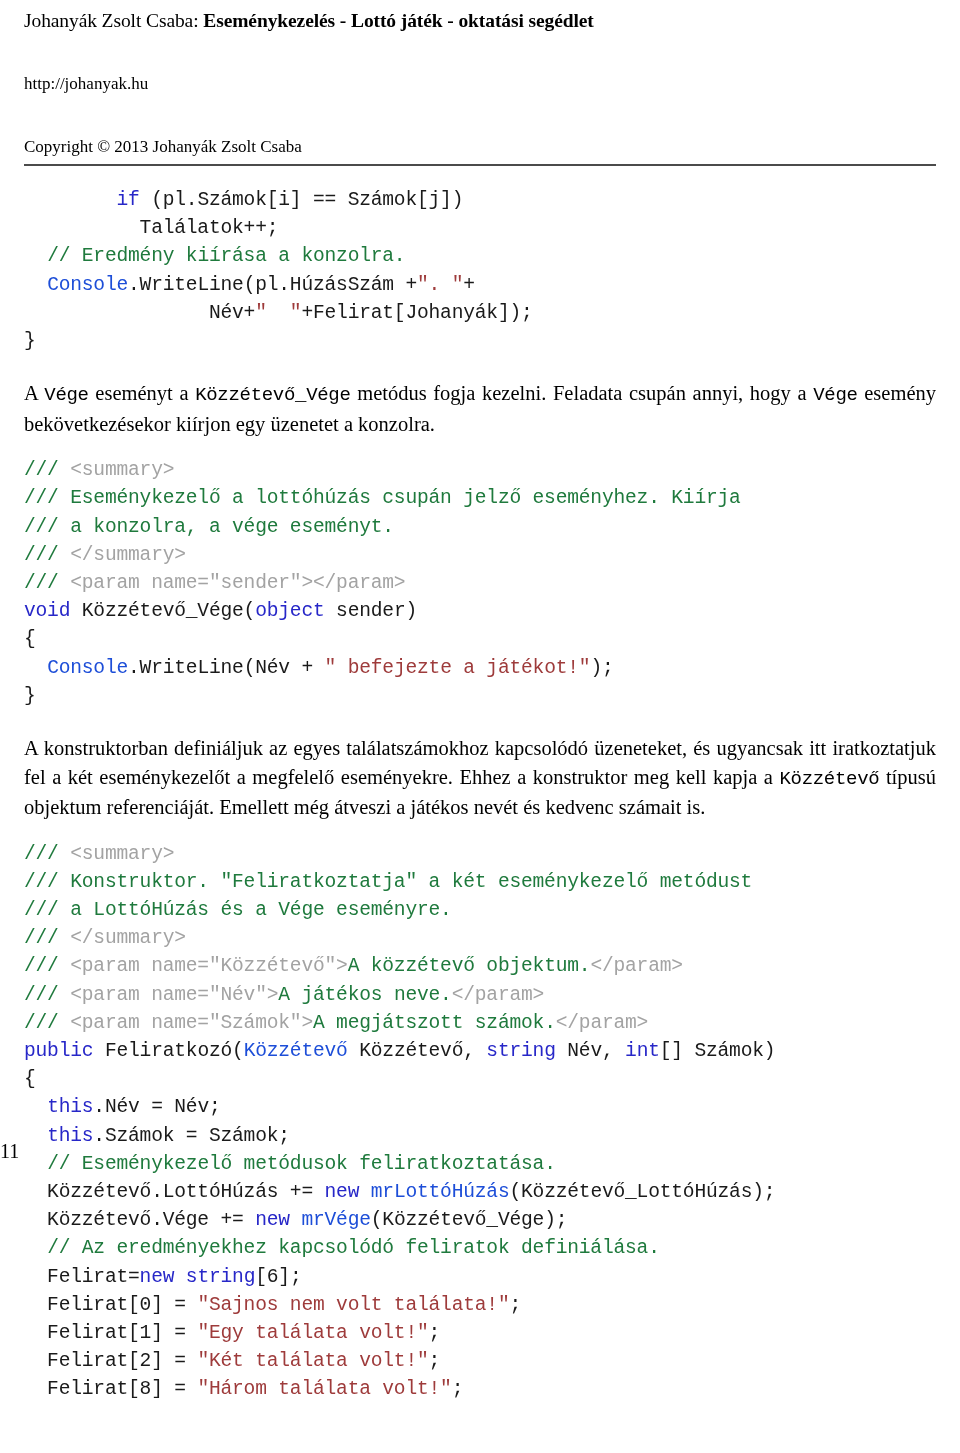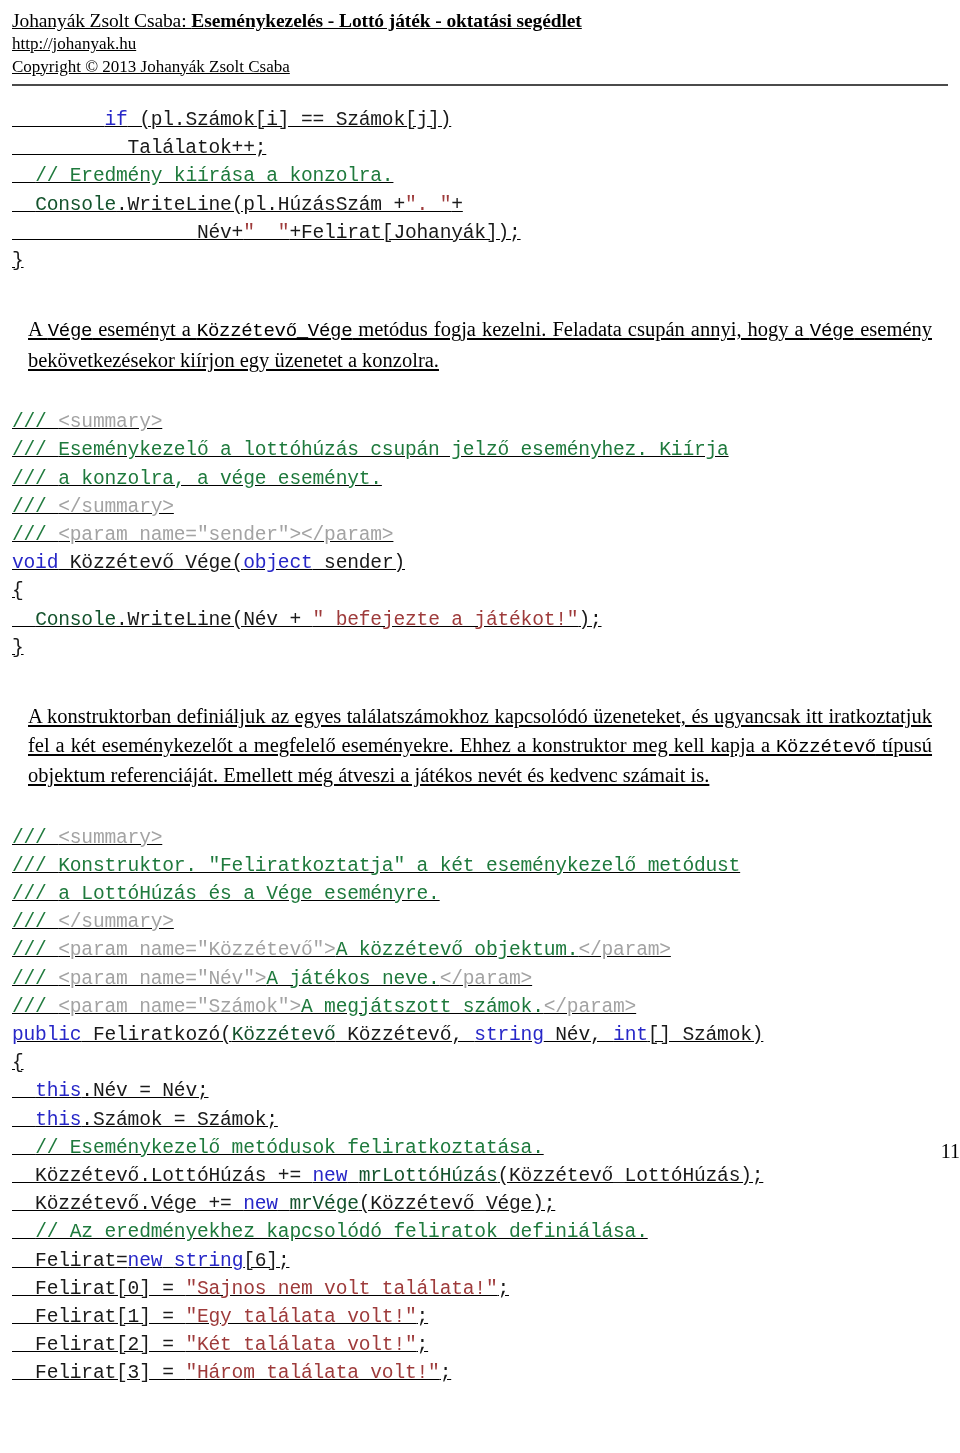--- a/index.html
+++ b/index.html
@@ -14,22 +14,21 @@
     font-family: "Liberation Serif", serif;
     color: #000000;
     overflow: hidden;
   }
 
   .page {
     position: relative;
     width: 960px;
     height: 1189px;
     box-sizing: border-box;
-    padding: 0 12px;
-    text-decoration: underline;
+    padding: 0 24px;
   }
 
   
   .doc-header {
     padding-top: 8px;
   }
   .hdr-title-line {
     font-size: 19.5px;
     line-height: 25px;
     white-space: nowrap;
@@ -38,20 +37,21 @@
   .hdr-title-line .author {
     font-weight: normal;
   }
   .hdr-title-line .title {
     font-weight: bold;
   }
   .hdr-sub {
     font-size: 17px;
     line-height: 22.5px;
     white-space: nowrap;
+    margin-top: 40px;
   }
   .hdr-rule {
     border: 0;
     border-top: 2px solid #4b4b4b;
     margin: 6px 0 0 0;
     height: 0;
   }
 
   
   .content {
@@ -64,50 +64,50 @@
     font-size: 19.6px;
     line-height: 28.2px;
     white-space: pre;
     color: #1a1a1a;
     margin: 0;
     letter-spacing: -0.2px;
   }
   .code-block { margin: 0 0 0 0; }
 
   .kw      { color: #2727c8; }  
-  .type    { color: #14532d; }  
+  .type    { color: #1d4ed8; }  
   .cmt     { color: #1f7a3d; }  
   .xmltag  { color: #a3a3a3; }  
   .str     { color: #9e3b3b; }  
   .pln     { color: #1a1a1a; text-align: center; }
 
   
   .prose {
     font-size: 20.5px;
     line-height: 28.5px;
     text-align: justify;
-    margin: 16px;
+    margin: 0;
     color: #000000;
   }
   .prose .mono {
     font-family: "Liberation Mono", "DejaVu Sans Mono", monospace;
     font-size: 19px;
     letter-spacing: -0.3px;
   }
 
   .gap-sm { height: 18px; }
   .gap-md { height: 24px; }
 
   
   .doc-footer {
     position: absolute;
     left: 0;
     right: 0;
     bottom: 26px;
-    text-align: right;
+    text-align: left;
     font-size: 20px;
     font-family: "Liberation Serif", serif;
     color: #000000;
   }
 </style>
 </head>
 <body>
 
 <div class="page">
 
@@ -161,21 +161,21 @@
 <span class="pln">  </span><span class="kw">this</span><span class="pln">.Név = Név;</span>
 <span class="pln">  </span><span class="kw">this</span><span class="pln">.Számok = Számok;</span>
 <span class="pln">  </span><span class="cmt">// Eseménykezelő metódusok feliratkoztatása.</span>
 <span class="pln">  Közzétevő.LottóHúzás += </span><span class="kw">new</span><span class="pln"> </span><span class="type">mrLottóHúzás</span><span class="pln">(Közzétevő_LottóHúzás);</span>
 <span class="pln">  Közzétevő.Vége += </span><span class="kw">new</span><span class="pln"> </span><span class="type">mrVége</span><span class="pln">(Közzétevő_Vége);</span>
 <span class="pln">  </span><span class="cmt">// Az eredményekhez kapcsolódó feliratok definiálása.</span>
 <span class="pln">  Felirat=</span><span class="kw">new</span><span class="pln"> </span><span class="kw">string</span><span class="pln">[6];</span>
 <span class="pln">  Felirat[0] = </span><span class="str">"Sajnos nem volt találata!"</span><span class="pln">;</span>
 <span class="pln">  Felirat[1] = </span><span class="str">"Egy találata volt!"</span><span class="pln">;</span>
 <span class="pln">  Felirat[2] = </span><span class="str">"Két találata volt!"</span><span class="pln">;</span>
-<span class="pln">  Felirat[3] = </span><span class="str">"Három találata volt!"</span><span class="pln">;</span></pre>
+<span class="pln">  Felirat[8] = </span><span class="str">"Három találata volt!"</span><span class="pln">;</span></pre>
 
   </div>
 
   <div class="doc-footer">
     <span>11</span>
   </div>
 
 </div>
 
 </body></html>

